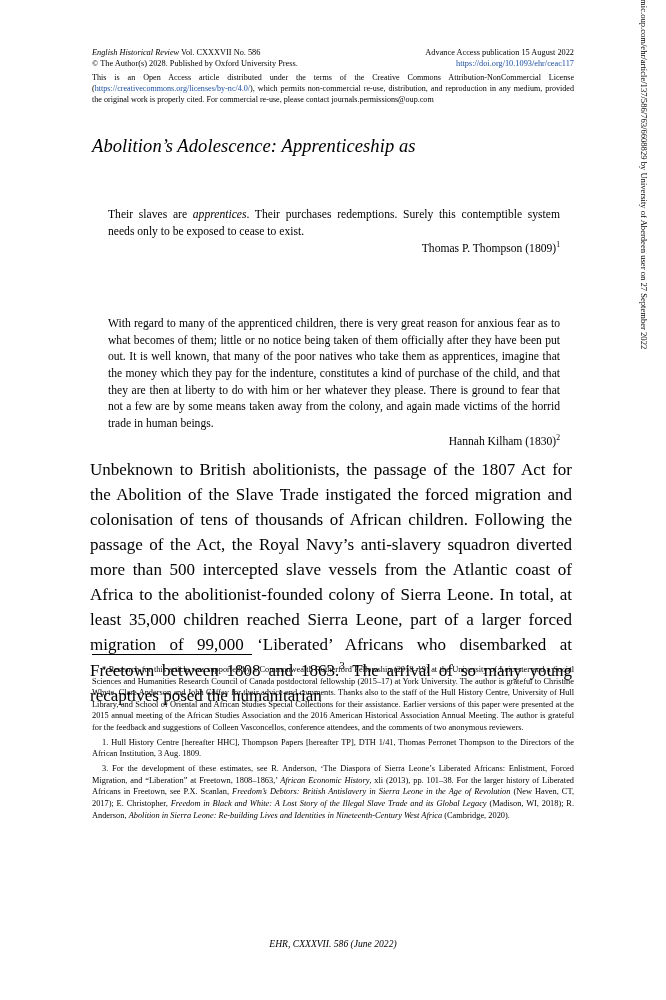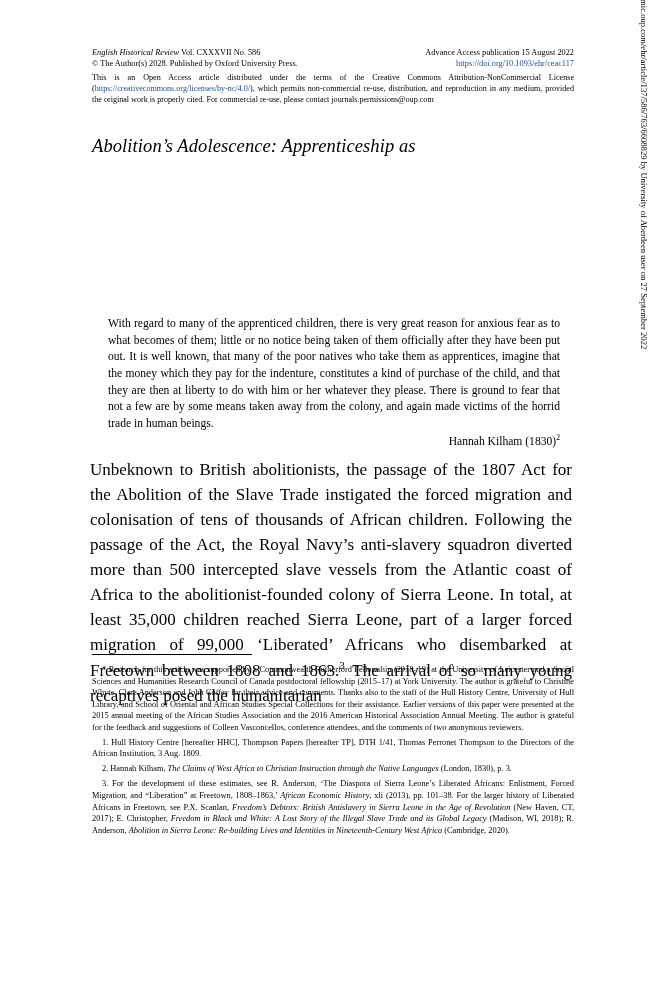--- a/index.html
+++ b/index.html
@@ -169,35 +169,39 @@
     </div>
     <div class="license">
       <span>This is an Open Access article distributed under the terms of the Creative Commons Attribution-NonCommercial License (</span><span class="lnk">https://creativecommons.org/licenses/by-nc/4.0/</span><span>), which permits non-commercial re-use, distribution, and reproduction in any medium, provided the original work is properly cited. For commercial re-use, please contact journals.permissions@oup.com</span>
     </div>
   </div>
 
   <div class="title">
     <div>Abolition’s Adolescence: Apprenticeship as</div>
   </div>
 
+  <div class="epi epi1">
+    <div><span>Their slaves are </span><em>apprentices</em><span>. Their purchases redemptions. Surely this contemptible system needs only to be exposed to cease to exist.</span></div>
+    <div class="epi-attrib"><span>Thomas P. Thompson (1809)</span><sup>1</sup></div>
+  </div>
 
   <div class="epi epi2">
     <div>With regard to many of the apprenticed children, there is very great reason for anxious fear as to what becomes of them; little or no notice being taken of them officially after they have been put out. It is well known, that many of the poor natives who take them as apprentices, imagine that the money which they pay for the indenture, constitutes a kind of purchase of the child, and that they are then at liberty to do with him or her whatever they please. There is ground to fear that not a few are by some means taken away from the colony, and again made victims of the horrid trade in human beings.</div>
     <div class="epi-attrib"><span>Hannah Kilham (1830)</span><sup>2</sup></div>
   </div>
 
   <div class="body-par"><span>Unbeknown to British abolitionists, the passage of the 1807 Act for the Abolition of the Slave Trade instigated the forced migration and colonisation of tens of thousands of African children. Following the passage of the Act, the Royal Navy’s anti-slavery squadron diverted more than 500 intercepted slave vessels from the Atlantic coast of Africa to the abolitionist-founded colony of Sierra Leone. In total, at least 35,000 children reached Sierra Leone, part of a larger forced migration of 99,000 ‘Liberated’ Africans who disembarked at Freetown between 1808 and 1863.</span><sup>3</sup><span> The arrival of so many young recaptives posed the humanitarian</span></div>
 
   <div class="fn-rule"></div>
 
   <div class="footnotes">
     <p class="fn-star">*  Research for this article was supported by a Commonwealth Rutherford Fellowship (2018–19) at the University of Leicester and a Social Sciences and Humanities Research Council of Canada postdoctoral fellowship (2015–17) at York University. The author is grateful to Christine Whyte, Clare Anderson and John Coffey for their advice and comments. Thanks also to the staff of the Hull History Centre, University of Hull Library, and School of Oriental and African Studies Special Collections for their assistance. Earlier versions of this paper were presented at the 2015 annual meeting of the African Studies Association and the 2016 American Historical Association Annual Meeting. The author is grateful for the feedback and suggestions of Colleen Vasconcellos, conference attendees, and the comments of two anonymous reviewers.</p>
     <p class="fn-num">1.  Hull History Centre [hereafter HHC], Thompson Papers [hereafter TP], DTH 1/41, Thomas Perronet Thompson to the Directors of the African Institution, 3 Aug. 1809.</p>
-    <p class="fn-num"><span>2.  Hannah Kilham, </span><em>The Claims of West Africa to Christian Instruction through the Native Languages</em><span> (London, 1830), p. 3.</span></p>
     <p class="fn-num"><span>3.  For the development of these estimates, see R. Anderson, ‘The Diaspora of Sierra Leone’s Liberated Africans: Enlistment, Forced Migration, and “Liberation” at Freetown, 1808–1863,’ </span><em>African Economic History</em><span>, xli (2013), pp. 101–38. For the larger history of Liberated Africans in Freetown, see P.X. Scanlan, </span><em>Freedom’s Debtors: British Antislavery in Sierra Leone in the Age of Revolution</em><span> (New Haven, CT, 2017); E. Christopher, </span><em>Freedom in Black and White: A Lost Story of the Illegal Slave Trade and its Global Legacy</em><span> (Madison, WI, 2018); R. Anderson, </span><em>Abolition in Sierra Leone: Re-building Lives and Identities in Nineteenth-Century West Africa</em><span> (Cambridge, 2020).</span></p>
   </div>
 
+  <div class="runfoot">EHR, CXXXVII. 586 (June 2022)</div>
 
   <div class="sidetext-wrap">
     <div class="sidetext-inner">Downloaded from https://academic.oup.com/ehr/article/137/586/763/6608829 by University of Aberdeen user on 27 September 2022</div>
   </div>
 
 </div>
 
 </body></html>

